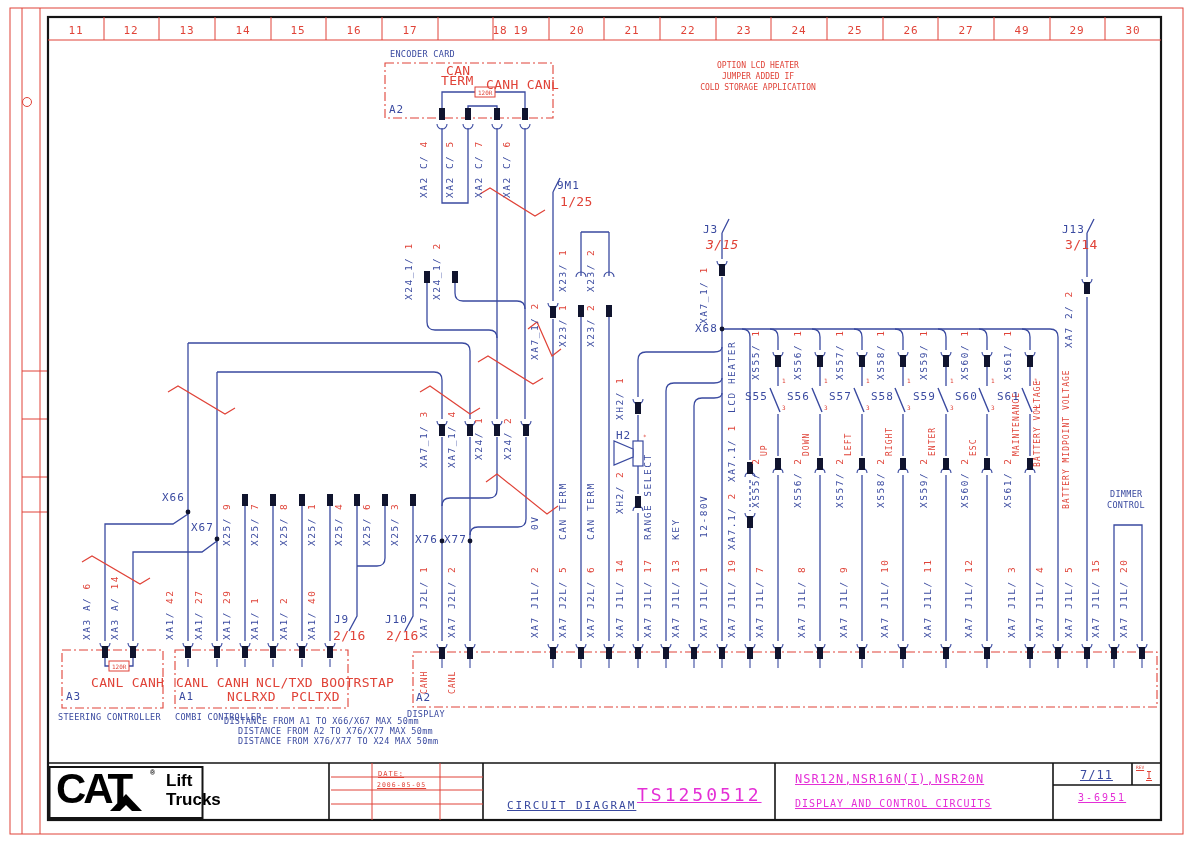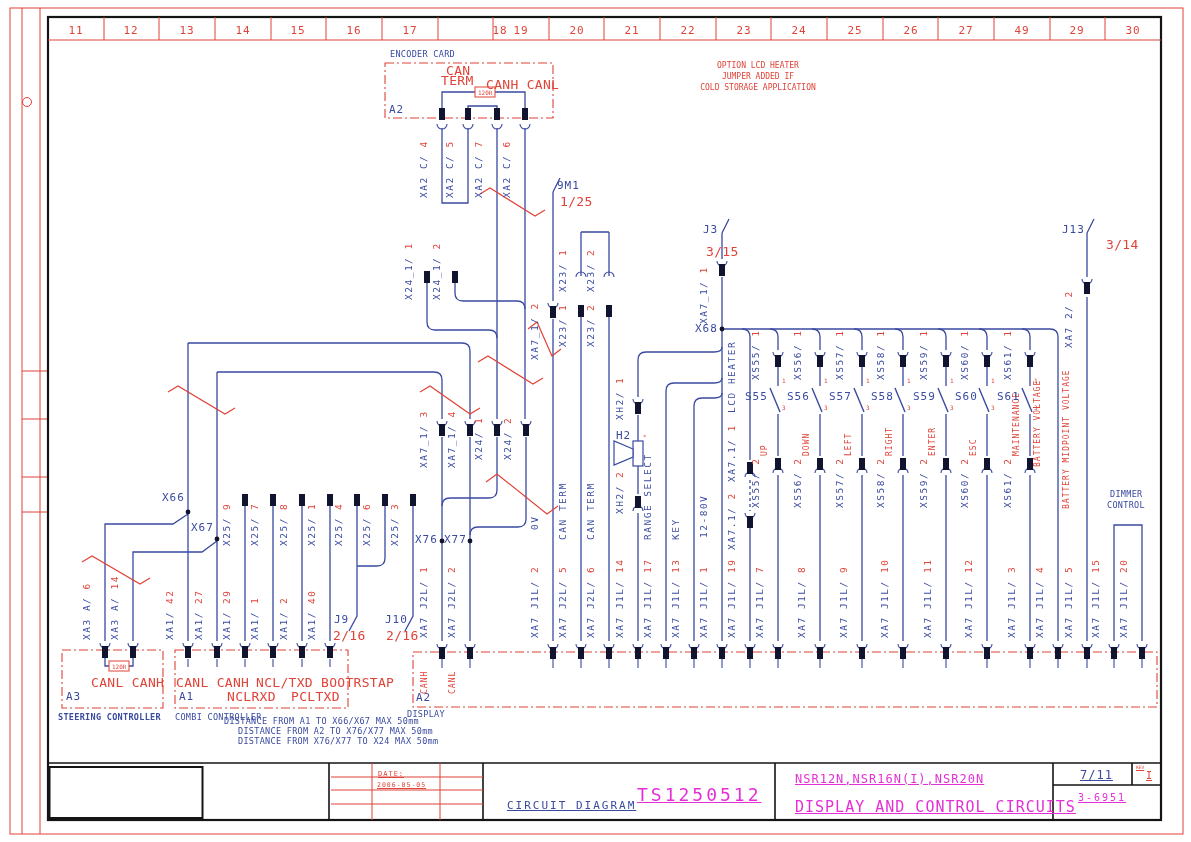--- a/index.html
+++ b/index.html
@@ -24,21 +24,21 @@
   .rxs{font-size:6px;color:var(--red);white-space:nowrap;}
   .rn{top:24px;transform:translateX(-50%);color:var(--red);font-size:11px;letter-spacing:1px;}
   .note{white-space:pre-line;text-align:center;color:var(--red);font-size:8px;line-height:11px;width:180px;}
   
   .tb{position:absolute;white-space:nowrap;text-decoration:underline;}
   .t-date{font-size:7px;color:var(--red);letter-spacing:1px;}
   .t-dateval{font-size:6.5px;color:var(--red);letter-spacing:1px;}
   .t-doc{font-size:11px;color:var(--blue);letter-spacing:2px;}
   .t-ts{font-size:18px;color:var(--mag);letter-spacing:3px;}
   .t-models{font-size:12px;color:var(--mag);letter-spacing:1px;}
-  .t-sub{font-size:15px;color:var(--mag);letter-spacing:1px;}
+  .t-sub{font-size:10px;color:var(--mag);letter-spacing:1px;}
   .t-page{font-size:12px;color:var(--blue);letter-spacing:1px;}
   .t-revl{font-size:4.5px;color:var(--red);}
   .t-rev{font-size:10px;color:var(--red);}
   .t-code{font-size:10px;color:var(--mag);letter-spacing:2px;}
   
   .logo{position:absolute;left:54px;top:769px;width:300px;height:48px;color:#000;
         font-family:"Liberation Sans","DejaVu Sans",sans-serif;}
   .logo .cat{position:absolute;left:2px;top:-4px;font-size:42px;font-weight:900;letter-spacing:-3px;}
   .logo .reg{position:absolute;left:96px;top:0px;font-size:7px;font-weight:700;}
   .logo .tri{position:absolute;left:56px;top:25px;width:0;height:0;
@@ -316,34 +316,34 @@
       <div class="nm" style="left: 829px; top: 390px;">S57</div>
       <div class="nm" style="left: 871px; top: 390px;">S58</div>
       <div class="nm" style="left: 913px; top: 390px;">S59</div>
       <div class="nm" style="left: 955px; top: 390px;">S60</div>
       <div class="nm" style="left: 997px; top: 390px;">S61</div>
     </div>
   <div class="layer">
 
   <div class="ns" style="left: 390px; top: 49px;">ENCODER CARD</div>
       <div class="ns" style="left: 407px; top: 709px;">DISPLAY</div>
-      <div class="ns" style="left: 58px; top: 712px; font-weight: bold;">STEERING CONTROLLER</div>
+      <div class="ns" style="left: 58px; top: 712px;">STEERING CONTROLLER</div>
       <div class="ns" style="left: 175px; top: 712px; text-align: center;">COMBI CONTROLLER</div>
       <div class="ns" style="left: 1110px; top: 489px;">DIMMER</div>
       <div class="ns" style="left: 1107px; top: 500px;">CONTROL</div>
       <div class="ns" style="left: 224px; top: 716px;">DISTANCE FROM A1 TO X66/X67 MAX 50mm</div>
       <div class="ns" style="left: 238px; top: 726px;">DISTANCE FROM A2 TO X76/X77 MAX 50mm</div>
       <div class="ns" style="left: 238px; top: 736px;">DISTANCE FROM X76/X77 TO X24 MAX 50mm</div>
     </div>
 
   <div class="layer">
 
   <div class="rs" style="left: 560px; top: 194px;">1/25</div>
-      <div class="rs" style="left: 706px; top: 244px;">3/15</div>
-      <div class="rs" style="left: 1065px; top: 237px; margin-left: 41px;">3/14</div>
+      <div class="rs" style="left: 706px; top: 237px; font-style: italic;">3/15</div>
+      <div class="rs" style="left: 1065px; top: 237px;">3/14</div>
       <div class="rs" style="left: 333px; top: 628px;">2/16</div>
       <div class="rs" style="left: 386px; top: 628px;">2/16</div>
       <div class="rs" style="left: 91px; top: 675px;">CANL CANH</div>
       <div class="rs" style="left: 176px; top: 675px;">CANL CANH</div>
       <div class="rs" style="left: 256px; top: 675px;">NCL/TXD BOOTRSTAP</div>
       <div class="rs" style="left: 227px; top: 689px;">NCLRXD</div>
       <div class="rs" style="left: 291px; top: 689px;">PCLTXD</div>
       <div class="rs" style="left: 446px; top: 63px;">CAN</div>
       <div class="rs" style="left: 441px; top: 73px;">TERM</div>
       <div class="rs" style="left: 486px; top: 77px;">CANH CANL</div>
@@ -381,14 +381,24 @@
     <div class="tb t-doc" style="left:507px;top:799px;">CIRCUIT DIAGRAM</div>
     <div class="tb t-ts" style="left:637px;top:784px;">TS1250512</div>
     <div class="tb t-models" style="left:795px;top:772px;">NSR12N,NSR16N(I),NSR20N</div>
     <div class="tb t-sub" style="left:795px;top:798px;">DISPLAY AND CONTROL CIRCUITS</div>
     <div class="tb t-page" style="left:1080px;top:768px;">7/11</div>
     <div class="tb t-revl" style="left:1136px;top:765px;">REV</div>
     <div class="tb t-rev" style="left:1146px;top:770px;">I</div>
     <div class="tb t-code" style="left:1078px;top:792px;">3-6951</div>
   </div>
 
+  <div class="logo">
+    <span class="cat">CAT</span>
+    <span class="reg">®</span>
+    <span class="tri"></span>
+    <span class="tri2"></span>
+    <div class="lift">
+      <div>Lift</div>
+      <div>Trucks</div>
+    </div>
+  </div>
 
 </div>
 
 </body></html>

